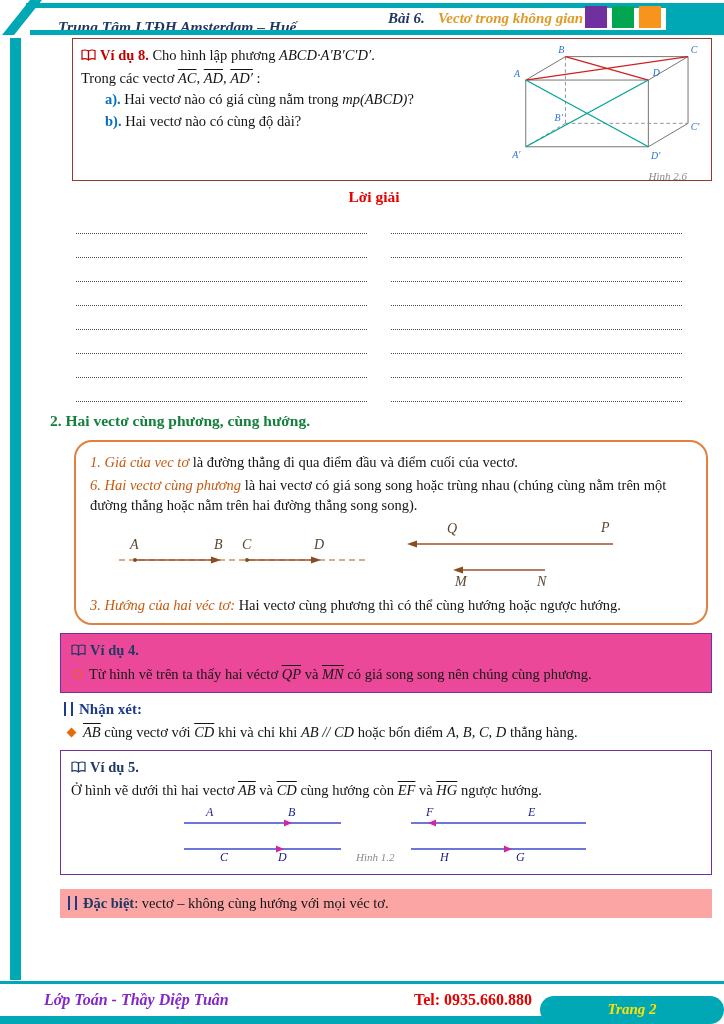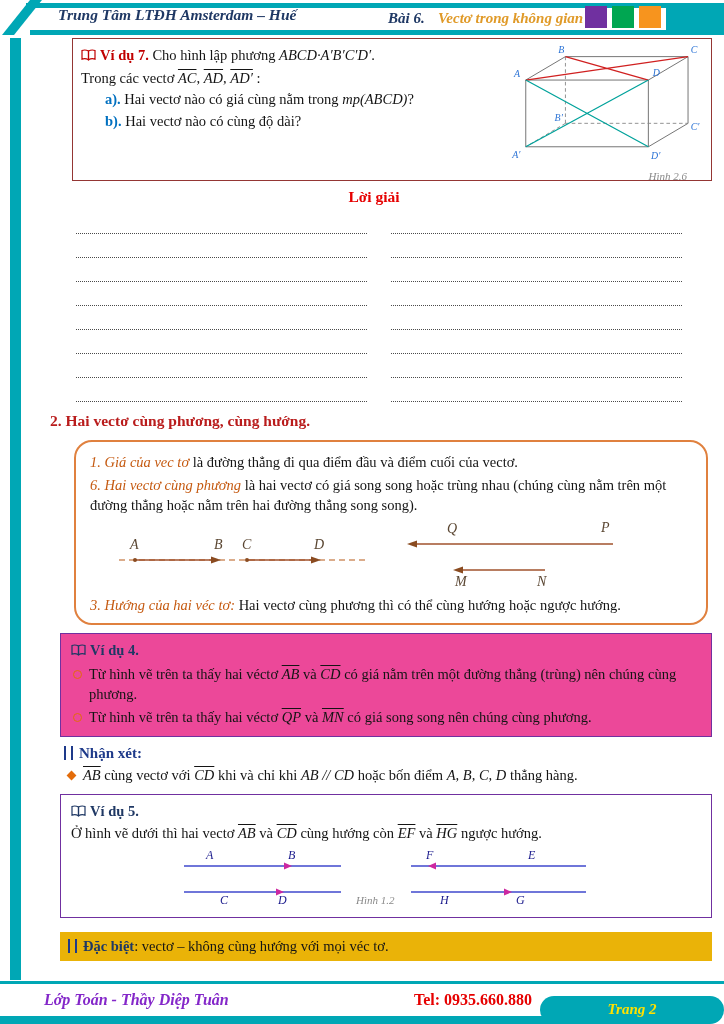--- a/index.html
+++ b/index.html
@@ -4,21 +4,21 @@
 <style>
   html,body{margin:0;padding:0;background:#e8e8e8;}
   .page{position:relative;width:724px;height:1024px;background:#ffffff;overflow:hidden;
         font-family:"Liberation Serif",serif;font-size:14.5px;line-height:1.42;color:#141414;}
 
   
   .hline{position:absolute;background:#00a7b5;}
   .hline.top{top:3px;left:26px;right:0;height:5px;}
   .hline.bot{top:30px;left:30px;right:0;height:5px;}
   .corner-svg{position:absolute;top:0;left:0;}
-  .h-center{position:absolute;top:4px;left:58px;color:#1f3864;font-weight:bold;font-style:italic;font-size:15.5px;}
+  .h-center{position:absolute;top:16px;left:58px;color:#1f3864;font-weight:bold;font-style:italic;font-size:15.5px;}
   .h-lesson{position:absolute;top:8px;left:388px;color:#1f3864;font-weight:bold;font-style:italic;font-size:15px;}
   .h-title{position:absolute;top:8px;left:438px;color:#e09a28;font-weight:bold;font-style:italic;font-size:15px;}
   .sq{position:absolute;top:6px;width:22px;height:22px;}
   .sq.purple{left:585px;background:#7030a0;}
   .sq.green{left:612px;background:#00a651;}
   .sq.orange{left:639px;background:#f7941e;}
   .sq.tealbar{left:666px;width:58px;height:26px;top:4px;background:#00a7b5;}
 
   .side-stripe{position:absolute;left:10px;top:38px;bottom:44px;width:11px;background:#00a7b5;}
 
@@ -34,41 +34,41 @@
 
   .book-ico{vertical-align:-1px;margin-right:4px;}
   .ico-red{color:#c00000;}
   .ico-navy{color:#1f3864;}
 
   .solution-title{color:#e60000;font-weight:bold;font-size:15.5px;text-align:center;margin:5px 0 2px 0;}
   .dotted-wrap{margin:0 30px 0 40px;}
   .dotrow{display:flex;gap:24px;height:24px;}
   .dotcell{flex:1;border-bottom:1.9px dotted #4a4a4a;}
 
-  .sec2-title{color:#b91c1c;font-weight:bold;font-size:15.5px;margin:8px 0 4px 14px;}
+  .sec2-title{color:#15803d;font-weight:bold;font-size:15.5px;margin:8px 0 4px 14px;}
 
   .theory-box{border:2.5px solid #e0813f;border-radius:18px;padding:8px 14px 6px 14px;margin:8px 4px 0 38px;}
   .theory-box p{margin:2px 0;}
   .axis-fig{display:block;margin:2px auto 0 auto;}
 
   .ex45{border:1.5px solid #7030a0;padding:5px 10px 6px 10px;margin:8px 0 0 24px;}
   .ex4{background:#ec4899;}
   .ex5{background:#ffffff;}
   .ex-title{color:#1f3864;font-weight:bold;}
   .bullet-line{position:relative;padding-left:18px;margin:2px 0;}
   .circ{position:absolute;left:2px;top:6px;width:7px;height:7px;border:1.6px solid #e36c0a;border-radius:50%;}
 
   .remark{margin:6px 0 0 28px;}
   .dbar{display:inline-block;width:5px;height:14px;border-left:2px solid #1e3a8a;border-right:2px solid #1e3a8a;margin-right:6px;vertical-align:-2px;}
   .remark-title{color:#1e3a8a;font-weight:bold;font-size:15px;}
   .diamond{display:inline-block;width:7px;height:7px;background:#e36c0a;transform:rotate(45deg);margin:0 8px 1px 4px;}
 
   .fig12-wrap{text-align:center;margin-top:4px;}
 
-  .special{background:#eab308;padding:4px 8px;margin:14px 0 0 24px;}
+  .special{background:#fca5a5;padding:4px 8px;margin:14px 0 0 24px;}
 
   
   .s-redb{color:#c00000;font-weight:bold;}
   .s-blueb{color:#0070c0;font-weight:bold;}
   .s-navyb{color:#1f3864;font-weight:bold;}
   .s-mi{font-style:italic;margin-top:28px;}
   .s-vec{font-style:italic;text-decoration:overline;}
   .s-lead{color:#c55a11;font-style:italic;}
 
   
@@ -135,21 +135,21 @@
             <text x="199" y="95">C′</text>
             <text x="1" y="126">A′</text>
             <text x="155" y="128">D′</text>
           </g>
         </svg>
         <div class="fig-cap">Hình 2.6</div>
       </div>
       <p class="line"><span class="book-ico ico-red"><svg width="15" height="12" viewBox="0 0 15 12">
               <path d="M1 1.5 Q4.2 0.3 7.5 2 L7.5 10.8 Q4.2 9 1 10.2 Z" fill="none" stroke="currentColor" stroke-width="1.2"></path>
               <path d="M14 1.5 Q10.8 0.3 7.5 2 L7.5 10.8 Q10.8 9 14 10.2 Z" fill="none" stroke="currentColor" stroke-width="1.2"></path>
-            </svg></span><span><span class="s-redb">Ví dụ 7.</span><span> Cho hình lập phương </span><span class="s-mi">ABCD·A′B′C′D′</span><span>.</span></span></p>
+            </svg></span><span><span class="s-redb">Ví dụ 8.</span><span> Cho hình lập phương </span><span class="s-mi">ABCD·A′B′C′D′</span><span>.</span></span></p>
       <p class="line"><span>Trong các vectơ </span><span class="s-vec">AC</span><span>, </span><span class="s-vec">AD</span><span>, </span><span class="s-vec">AD′</span><span> :</span></p>
       <p class="line indent"><span class="s-blueb">a).</span><span> Hai vectơ nào có giá cùng nằm trong </span><span class="s-mi">mp(ABCD)</span><span>?</span></p>
       <p class="line indent"><span class="s-blueb">b).</span><span> Hai vectơ nào có cùng độ dài?</span></p>
     </div>
 
     <div class="solution-title">Lời giải</div>
     <div class="dotted-wrap">
         <div class="dotrow">
           <span class="dotcell"></span>
           <span class="dotcell"></span>
@@ -213,21 +213,20 @@
         </g>
       </svg>
       <p><span class="s-lead">3. Hướng của hai véc tơ:</span><span> Hai vectơ cùng phương thì có thể cùng hướng hoặc ngược hướng.</span></p>
     </div>
 
     <div class="ex45 ex4">
       <p class="line"><span class="book-ico ico-navy"><svg width="15" height="12" viewBox="0 0 15 12">
               <path d="M1 1.5 Q4.2 0.3 7.5 2 L7.5 10.8 Q4.2 9 1 10.2 Z" fill="none" stroke="currentColor" stroke-width="1.2"></path>
               <path d="M14 1.5 Q10.8 0.3 7.5 2 L7.5 10.8 Q10.8 9 14 10.2 Z" fill="none" stroke="currentColor" stroke-width="1.2"></path>
             </svg></span><span class="ex-title">Ví dụ 4.</span></p>
-      <p class="bullet-line"><span class="circ"></span><span><span>Từ hình vẽ trên ta thấy hai véctơ </span><span class="s-vec">AB</span><span> và </span><span class="s-vec">CD</span><span> có giá nằm trên một đường thẳng (trùng) nên chúng cùng phương.</span></span></p>
       <p class="bullet-line"><span class="circ"></span><span><span>Từ hình vẽ trên ta thấy hai véctơ </span><span class="s-vec">QP</span><span> và </span><span class="s-vec">MN</span><span> có giá song song nên chúng cùng phương.</span></span></p>
     </div>
 
     <div class="remark">
       <p class="line"><span class="dbar"></span><span class="remark-title">Nhận xét:</span></p>
       <p class="line"><span class="diamond"></span><span><span class="s-vec">AB</span><span> cùng vectơ với </span><span class="s-vec">CD</span><span> khi và chỉ khi </span><span class="s-mi">AB // CD</span><span> hoặc bốn điểm </span><span class="s-mi">A, B, C, D</span><span> thẳng hàng.</span></span></p>
     </div>
 
     <div class="ex45 ex5">
       <p class="line"><span class="book-ico ico-navy"><svg width="15" height="12" viewBox="0 0 15 12">

